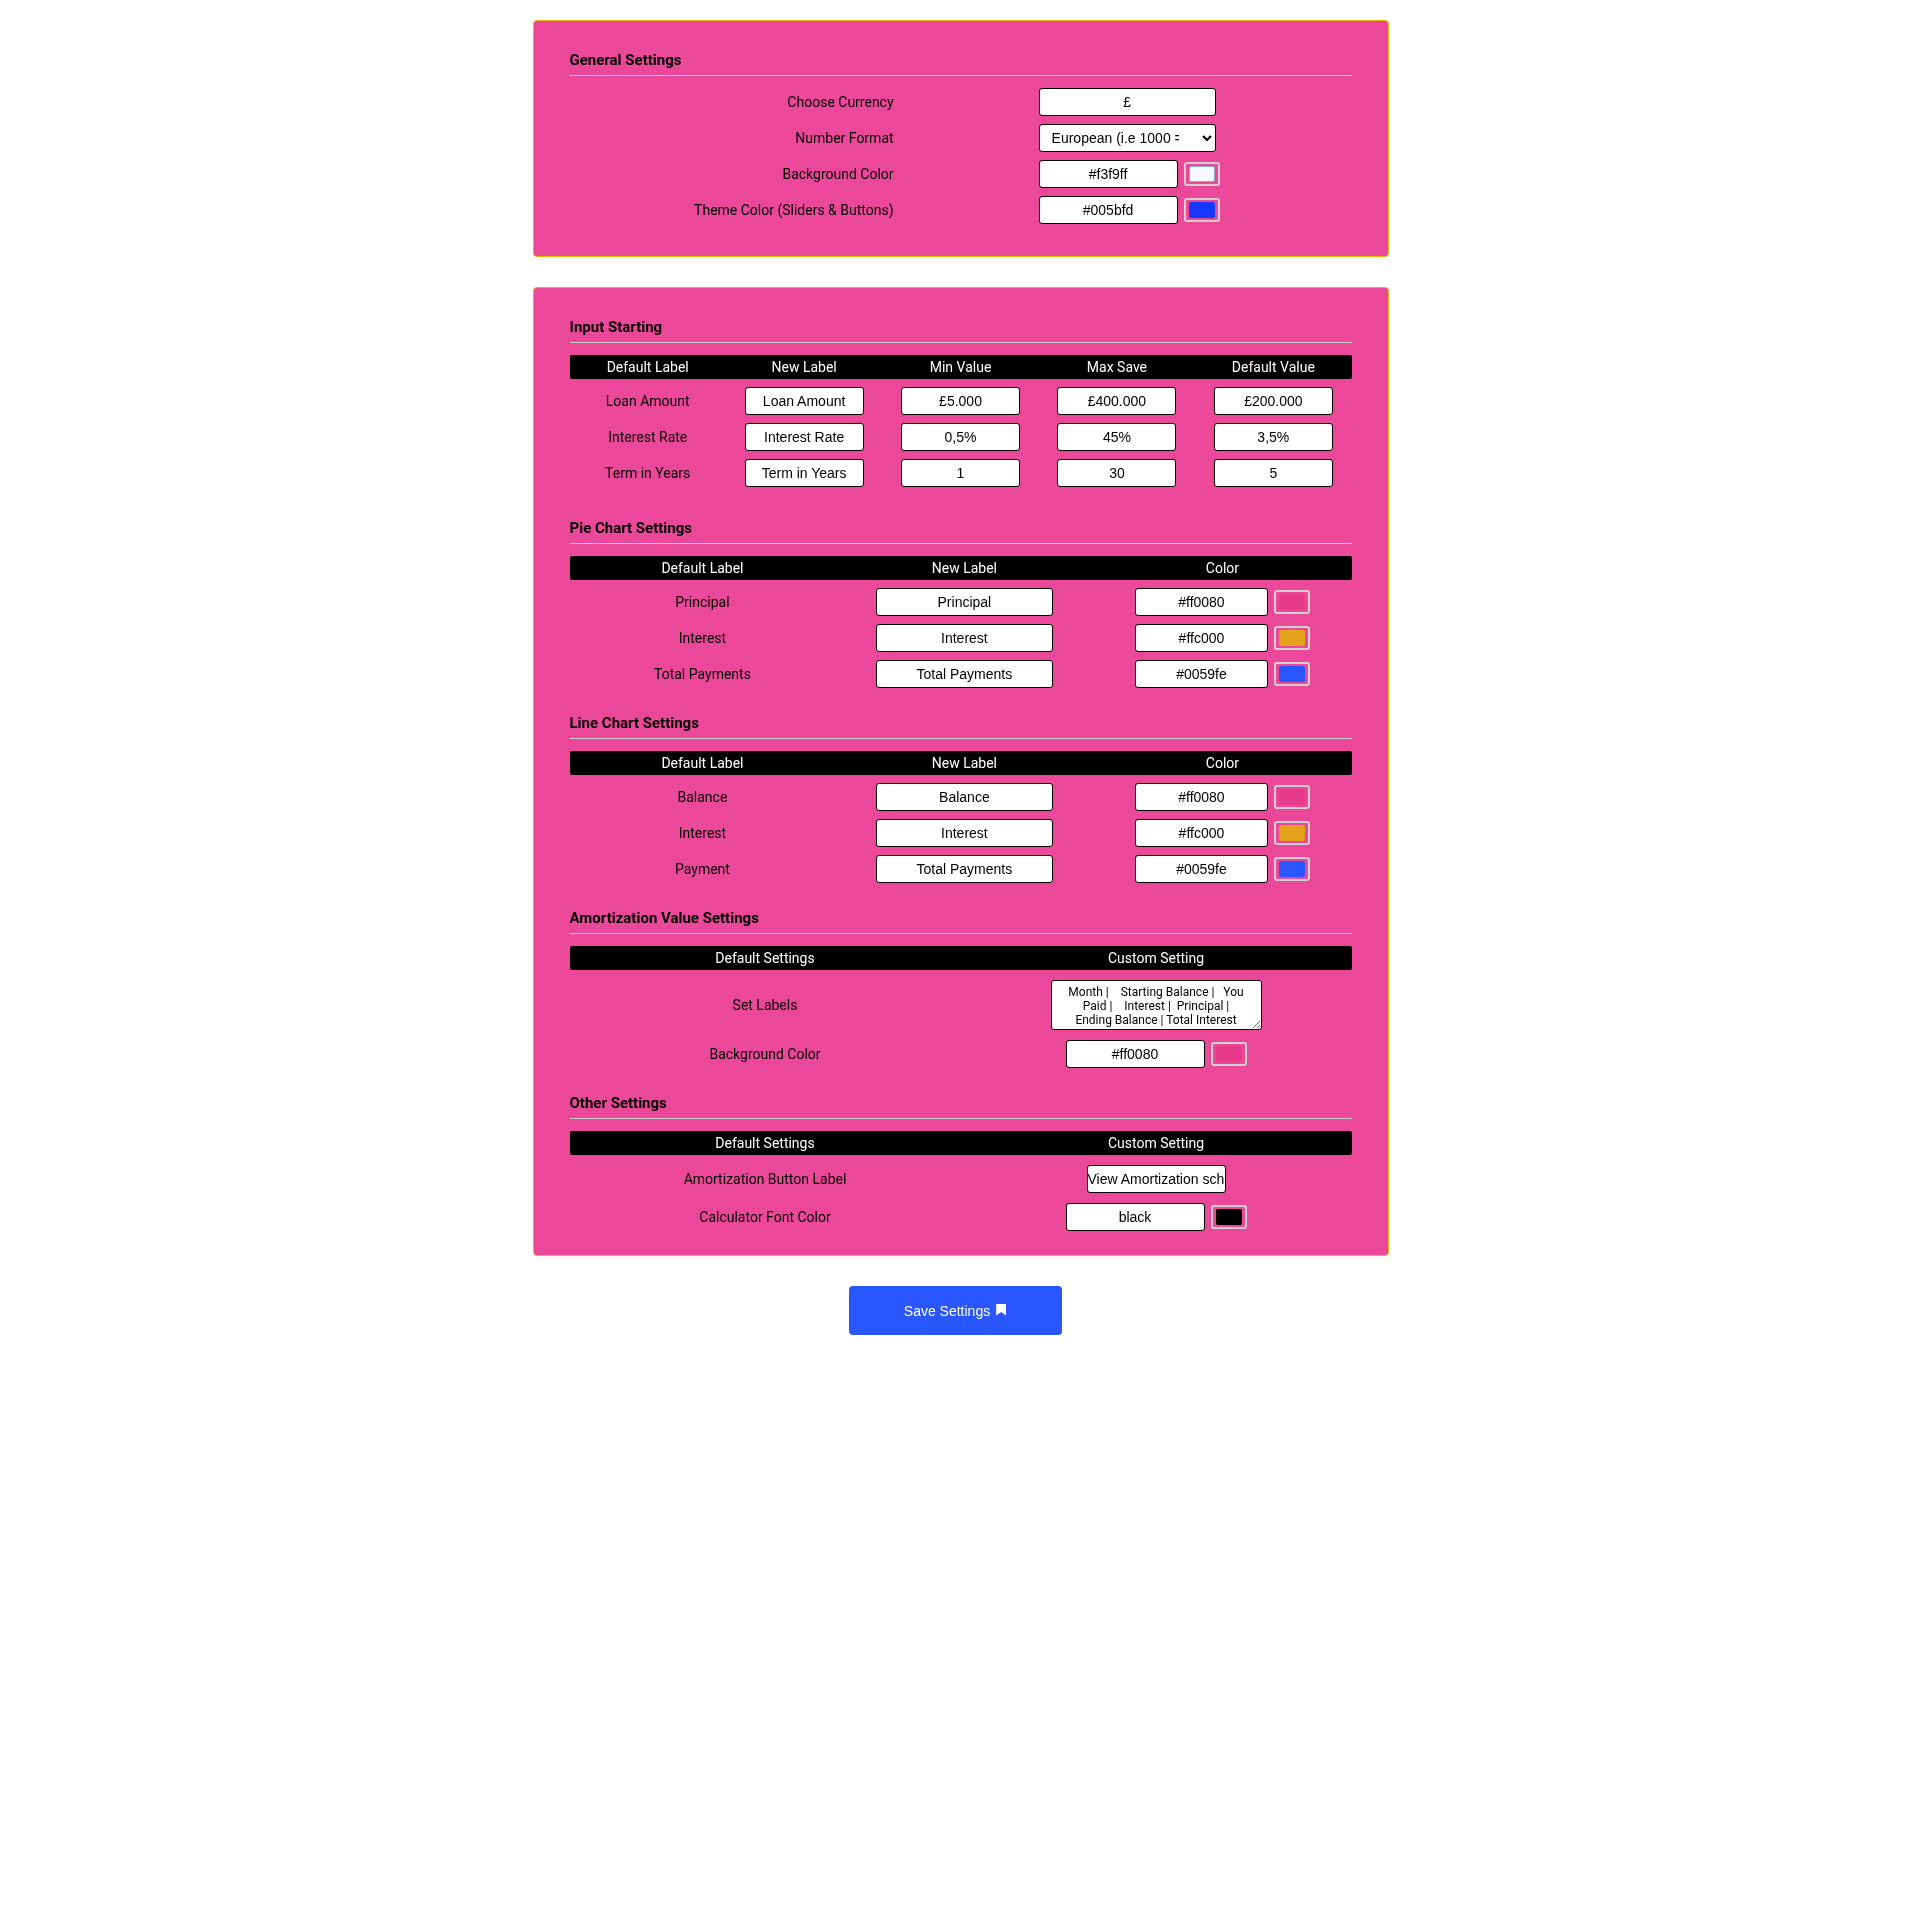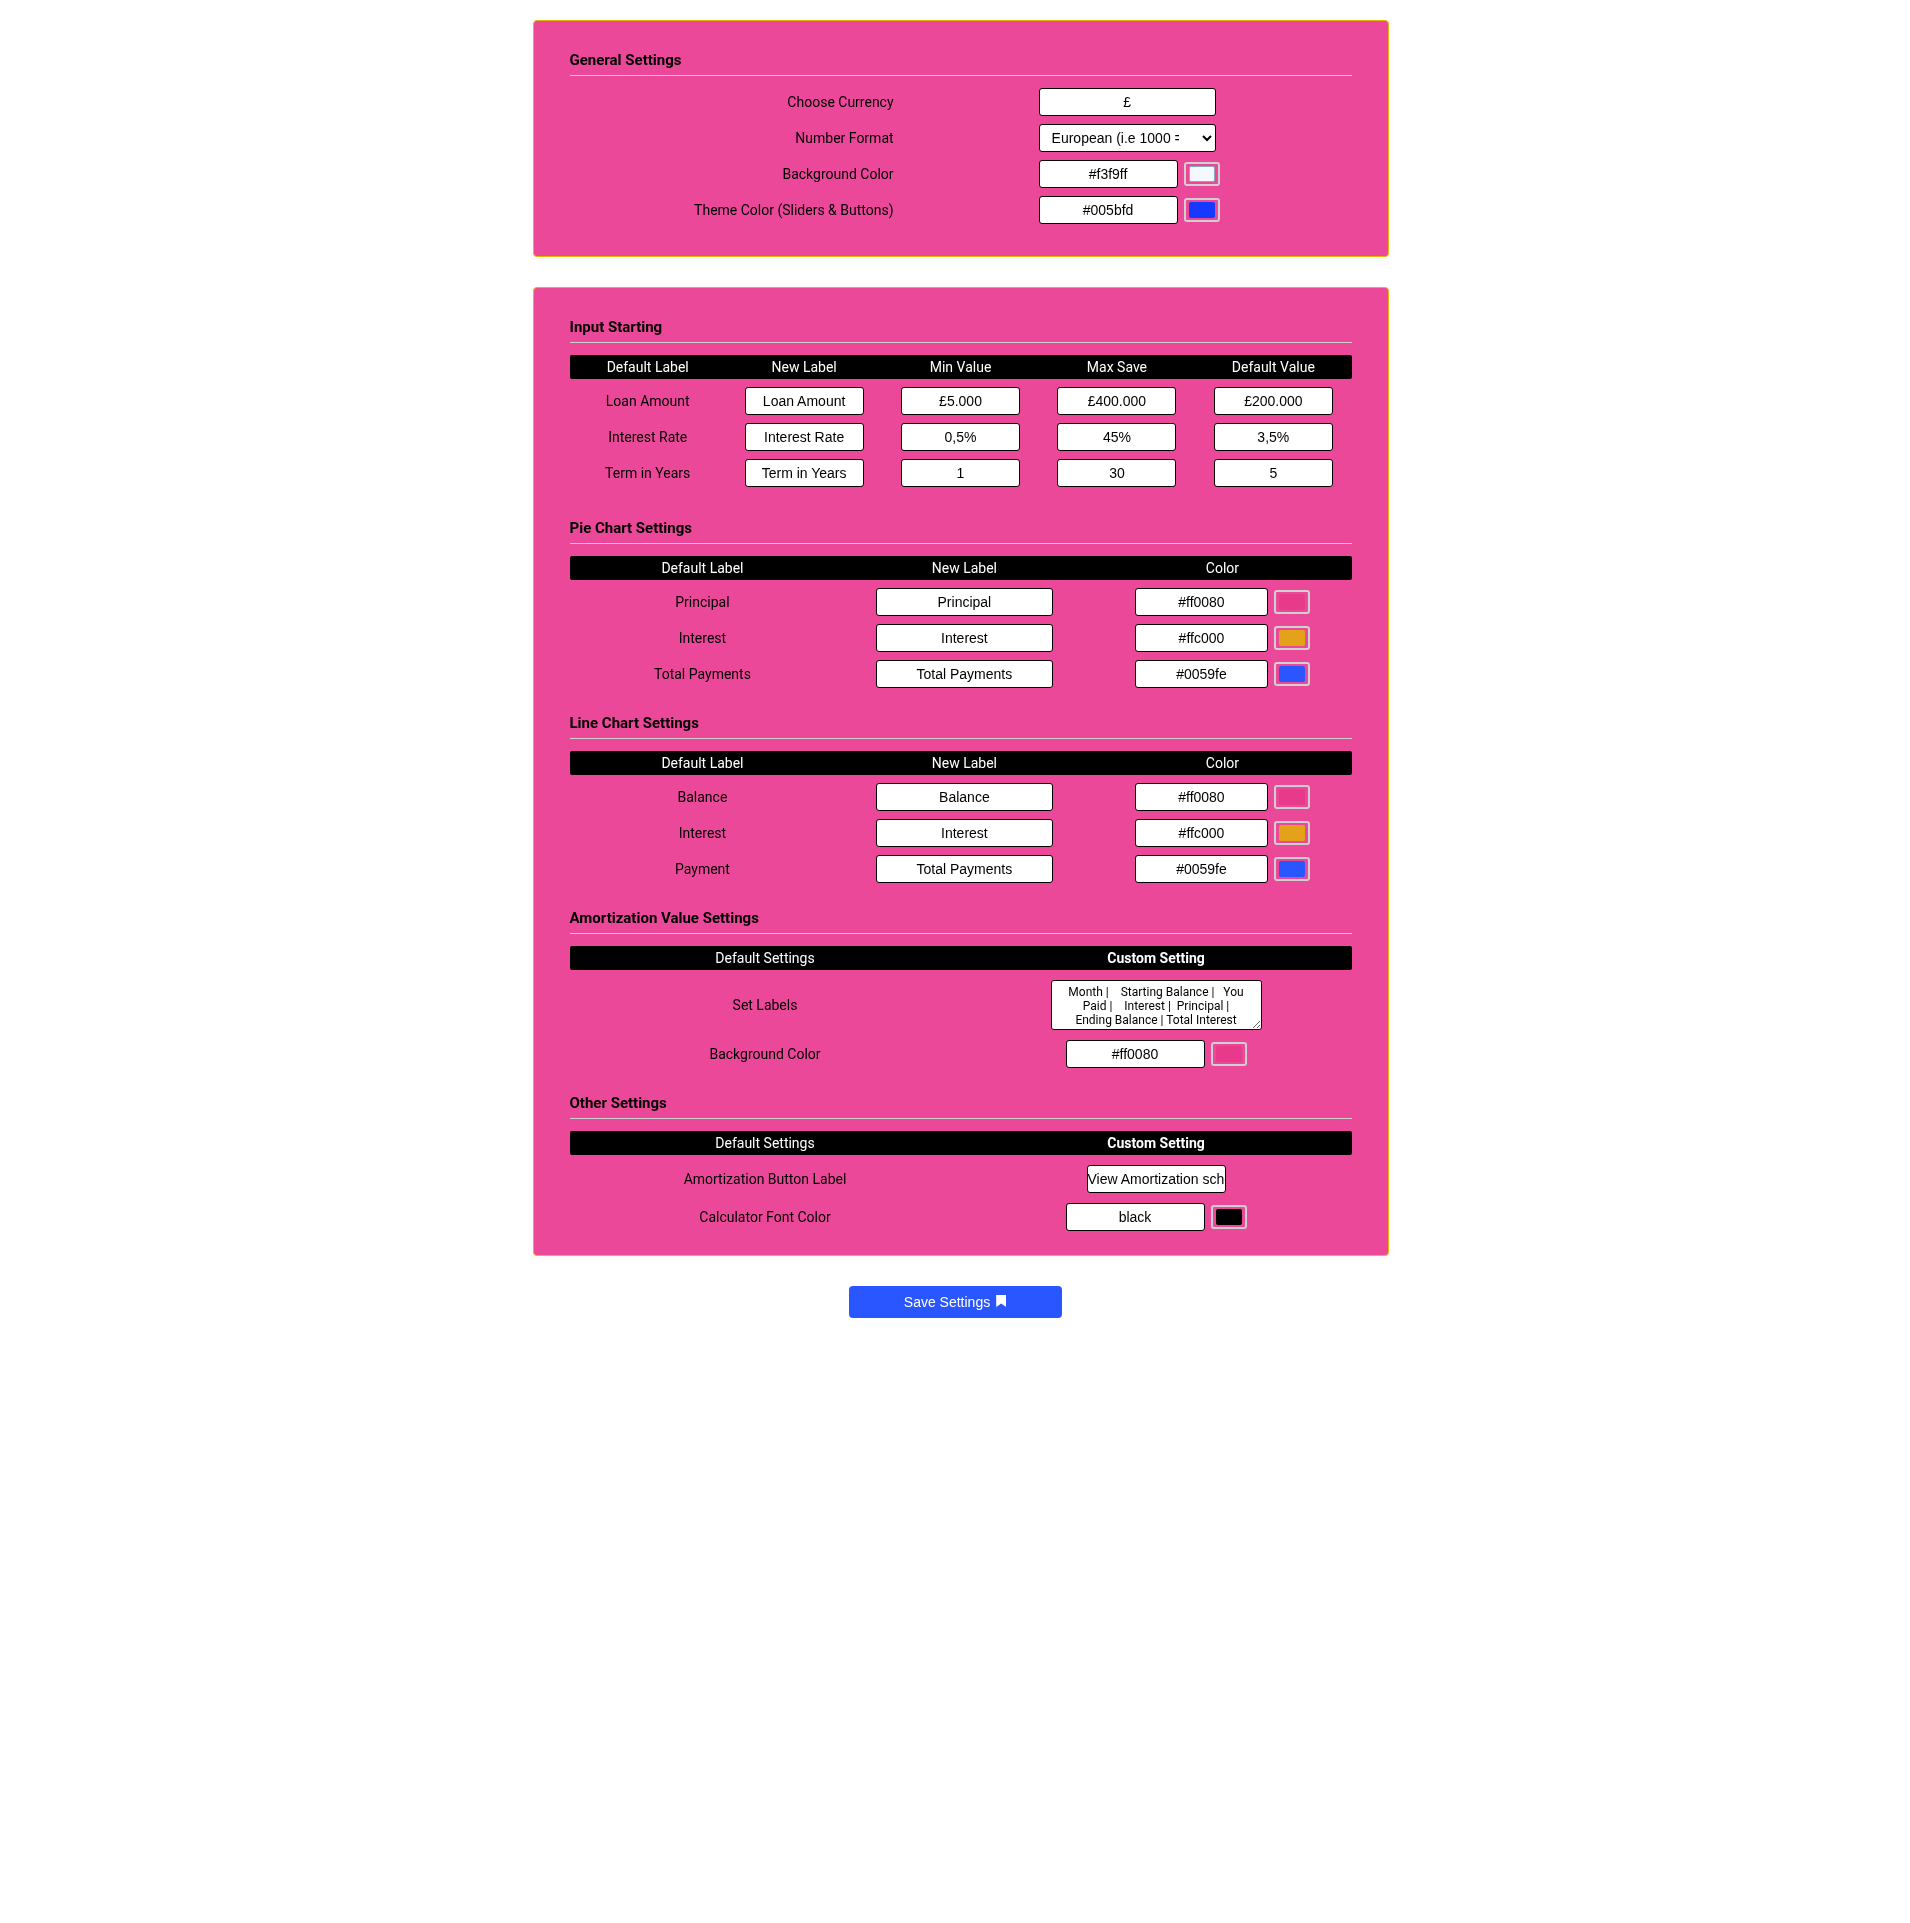--- a/index.html
+++ b/index.html
@@ -140,21 +140,21 @@
   .t3-row input.colorval {
     width: 133px;
     height: 28px;
     border: 1px solid #000;
     border-radius: 3px;
     text-align: center;
     font-size: 14px;
   }
   
   .t2 .col2a { flex: 0 0 50%; text-align: center; }
-  .t2 .col2b { flex: 0 0 50%; text-align: center; font-weight: bold; }
+  .t2 .col2b { flex: 0 0 50%; text-align: center; }
   .t2-row { display: flex; align-items: center; margin-top: 10px; }
   .t2-row .col2a { flex: 0 0 50%; text-align: center; font-size:14px; }
   .t2-row .col2b { flex: 0 0 50%; display:flex; justify-content:center; align-items:center; }
   textarea.labels-area {
     width: 211px;
     height: 50px;
     border: 1px solid #000;
     border-radius: 3px;
     font-size: 12px;
     text-align: center;
@@ -173,21 +173,21 @@
   .save-btn-wrap { text-align: center; margin-top: 0; }
   .save-btn {
     display: inline-flex;
     align-items: center;
     justify-content: center;
     gap: 6px;
     background: #2a56ff;
     color: #fff;
     border: none;
     border-radius: 4px;
-    height: 32px;
+    height: 49px;
     width: 213px;
     font-size: 14px;
     font-weight: 500;
     cursor: pointer;
   }
   .bookmark-icon::before {
     content: "";
     display: inline-block;
     width: 10px;
     height: 12px;

